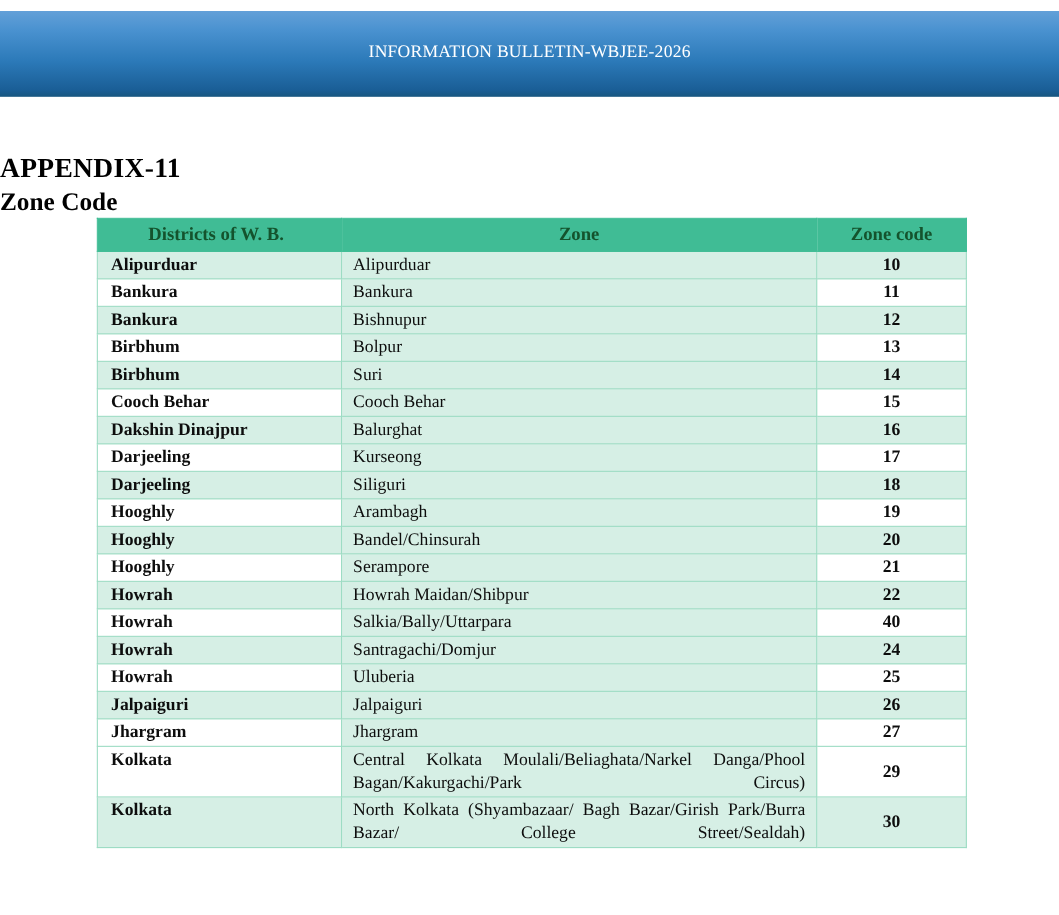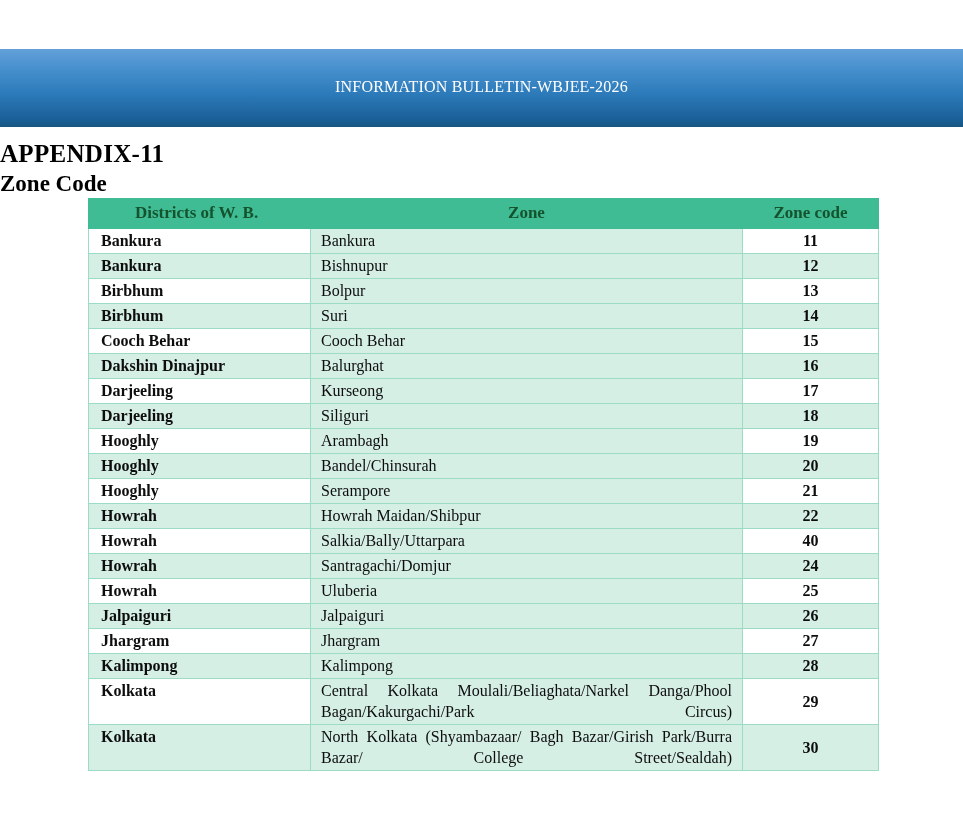--- a/index.html
+++ b/index.html
@@ -16,21 +16,20 @@
   }
 
   
   .banner {
     position: absolute;
     top: 10px;
     left: 0;
     width: 963px;
     height: 78px;
     background: linear-gradient(to bottom, #63a0d8 0%, #4a92d0 22%, #2c7ab9 58%, #1a5e96 92%, #17567f 100%);
-    margin-top: 39px;
   }
   .banner-title {
     position: absolute;
     left: 0;
     top: 0;
     width: 100%;
     text-align: center;
     margin-top: 28px;
     color: #ffffff;
     font-family: "Liberation Serif", "DejaVu Serif", serif;
@@ -147,20 +146,25 @@
       <col class="c-code">
     </colgroup>
     <thead>
       <tr>
         <th class="th-district">Districts of W. B.</th>
         <th class="th-zone">Zone</th>
         <th class="th-code">Zone code</th>
       </tr>
     </thead>
     <tbody id="zone-tbody">
+        <tr class="band-on">
+          <td class="td-district">Alipurduar</td>
+          <td class="td-zone single">Alipurduar</td>
+          <td class="td-code">10</td>
+        </tr>
         <tr class="band-off">
           <td class="td-district">Bankura</td>
           <td class="td-zone single">Bankura</td>
           <td class="td-code">11</td>
         </tr>
         <tr class="band-on">
           <td class="td-district">Bankura</td>
           <td class="td-zone single">Bishnupur</td>
           <td class="td-code">12</td>
         </tr>
@@ -232,25 +236,20 @@
         <tr class="band-on">
           <td class="td-district">Jalpaiguri</td>
           <td class="td-zone single">Jalpaiguri</td>
           <td class="td-code">26</td>
         </tr>
         <tr class="band-off">
           <td class="td-district">Jhargram</td>
           <td class="td-zone single">Jhargram</td>
           <td class="td-code">27</td>
         </tr>
-        <tr class="band-on">
-          <td class="td-district">Kalimpong</td>
-          <td class="td-zone single">Kalimpong</td>
-          <td class="td-code">28</td>
-        </tr>
         <tr class="band-off">
           <td class="td-district">Kolkata</td>
           <td class="td-zone">Central Kolkata Moulali/Beliaghata/Narkel Danga/Phool Bagan/Kakurgachi/Park Circus)</td>
           <td class="td-code">29</td>
         </tr>
         <tr class="band-on">
           <td class="td-district">Kolkata</td>
           <td class="td-zone">North Kolkata (Shyambazaar/ Bagh Bazar/Girish Park/Burra Bazar/ College Street/Sealdah)</td>
           <td class="td-code">30</td>
         </tr>

